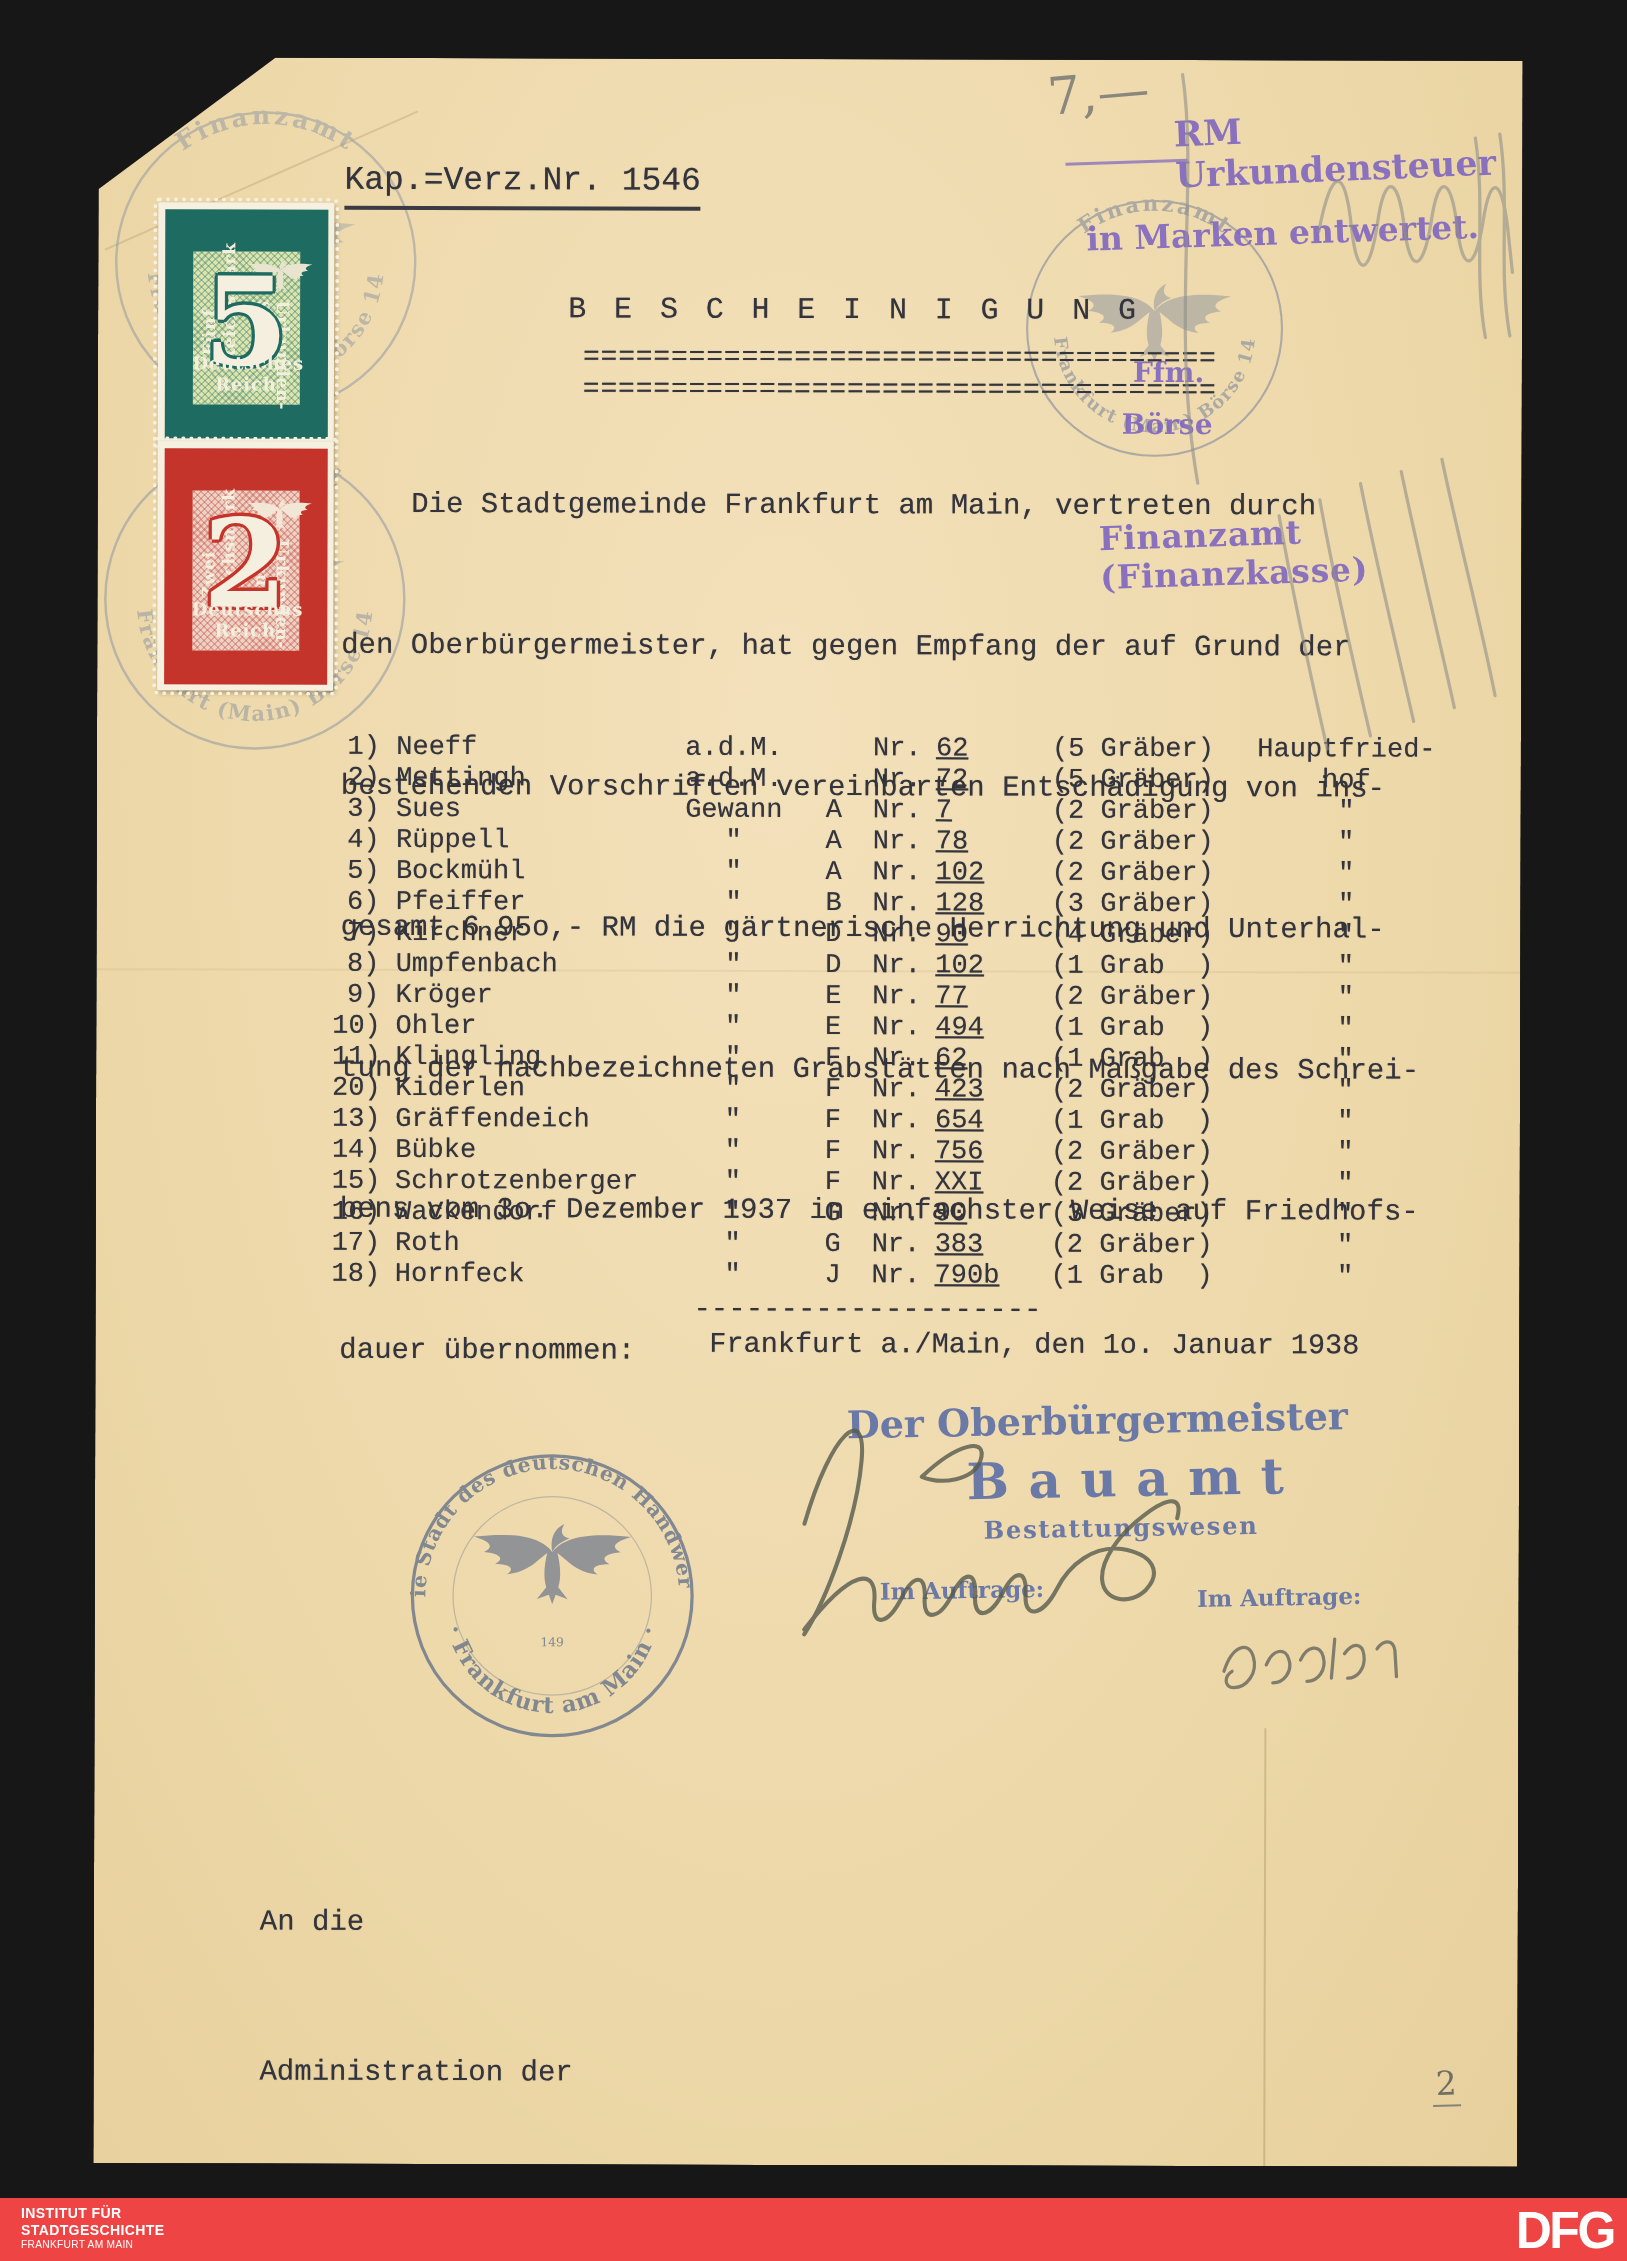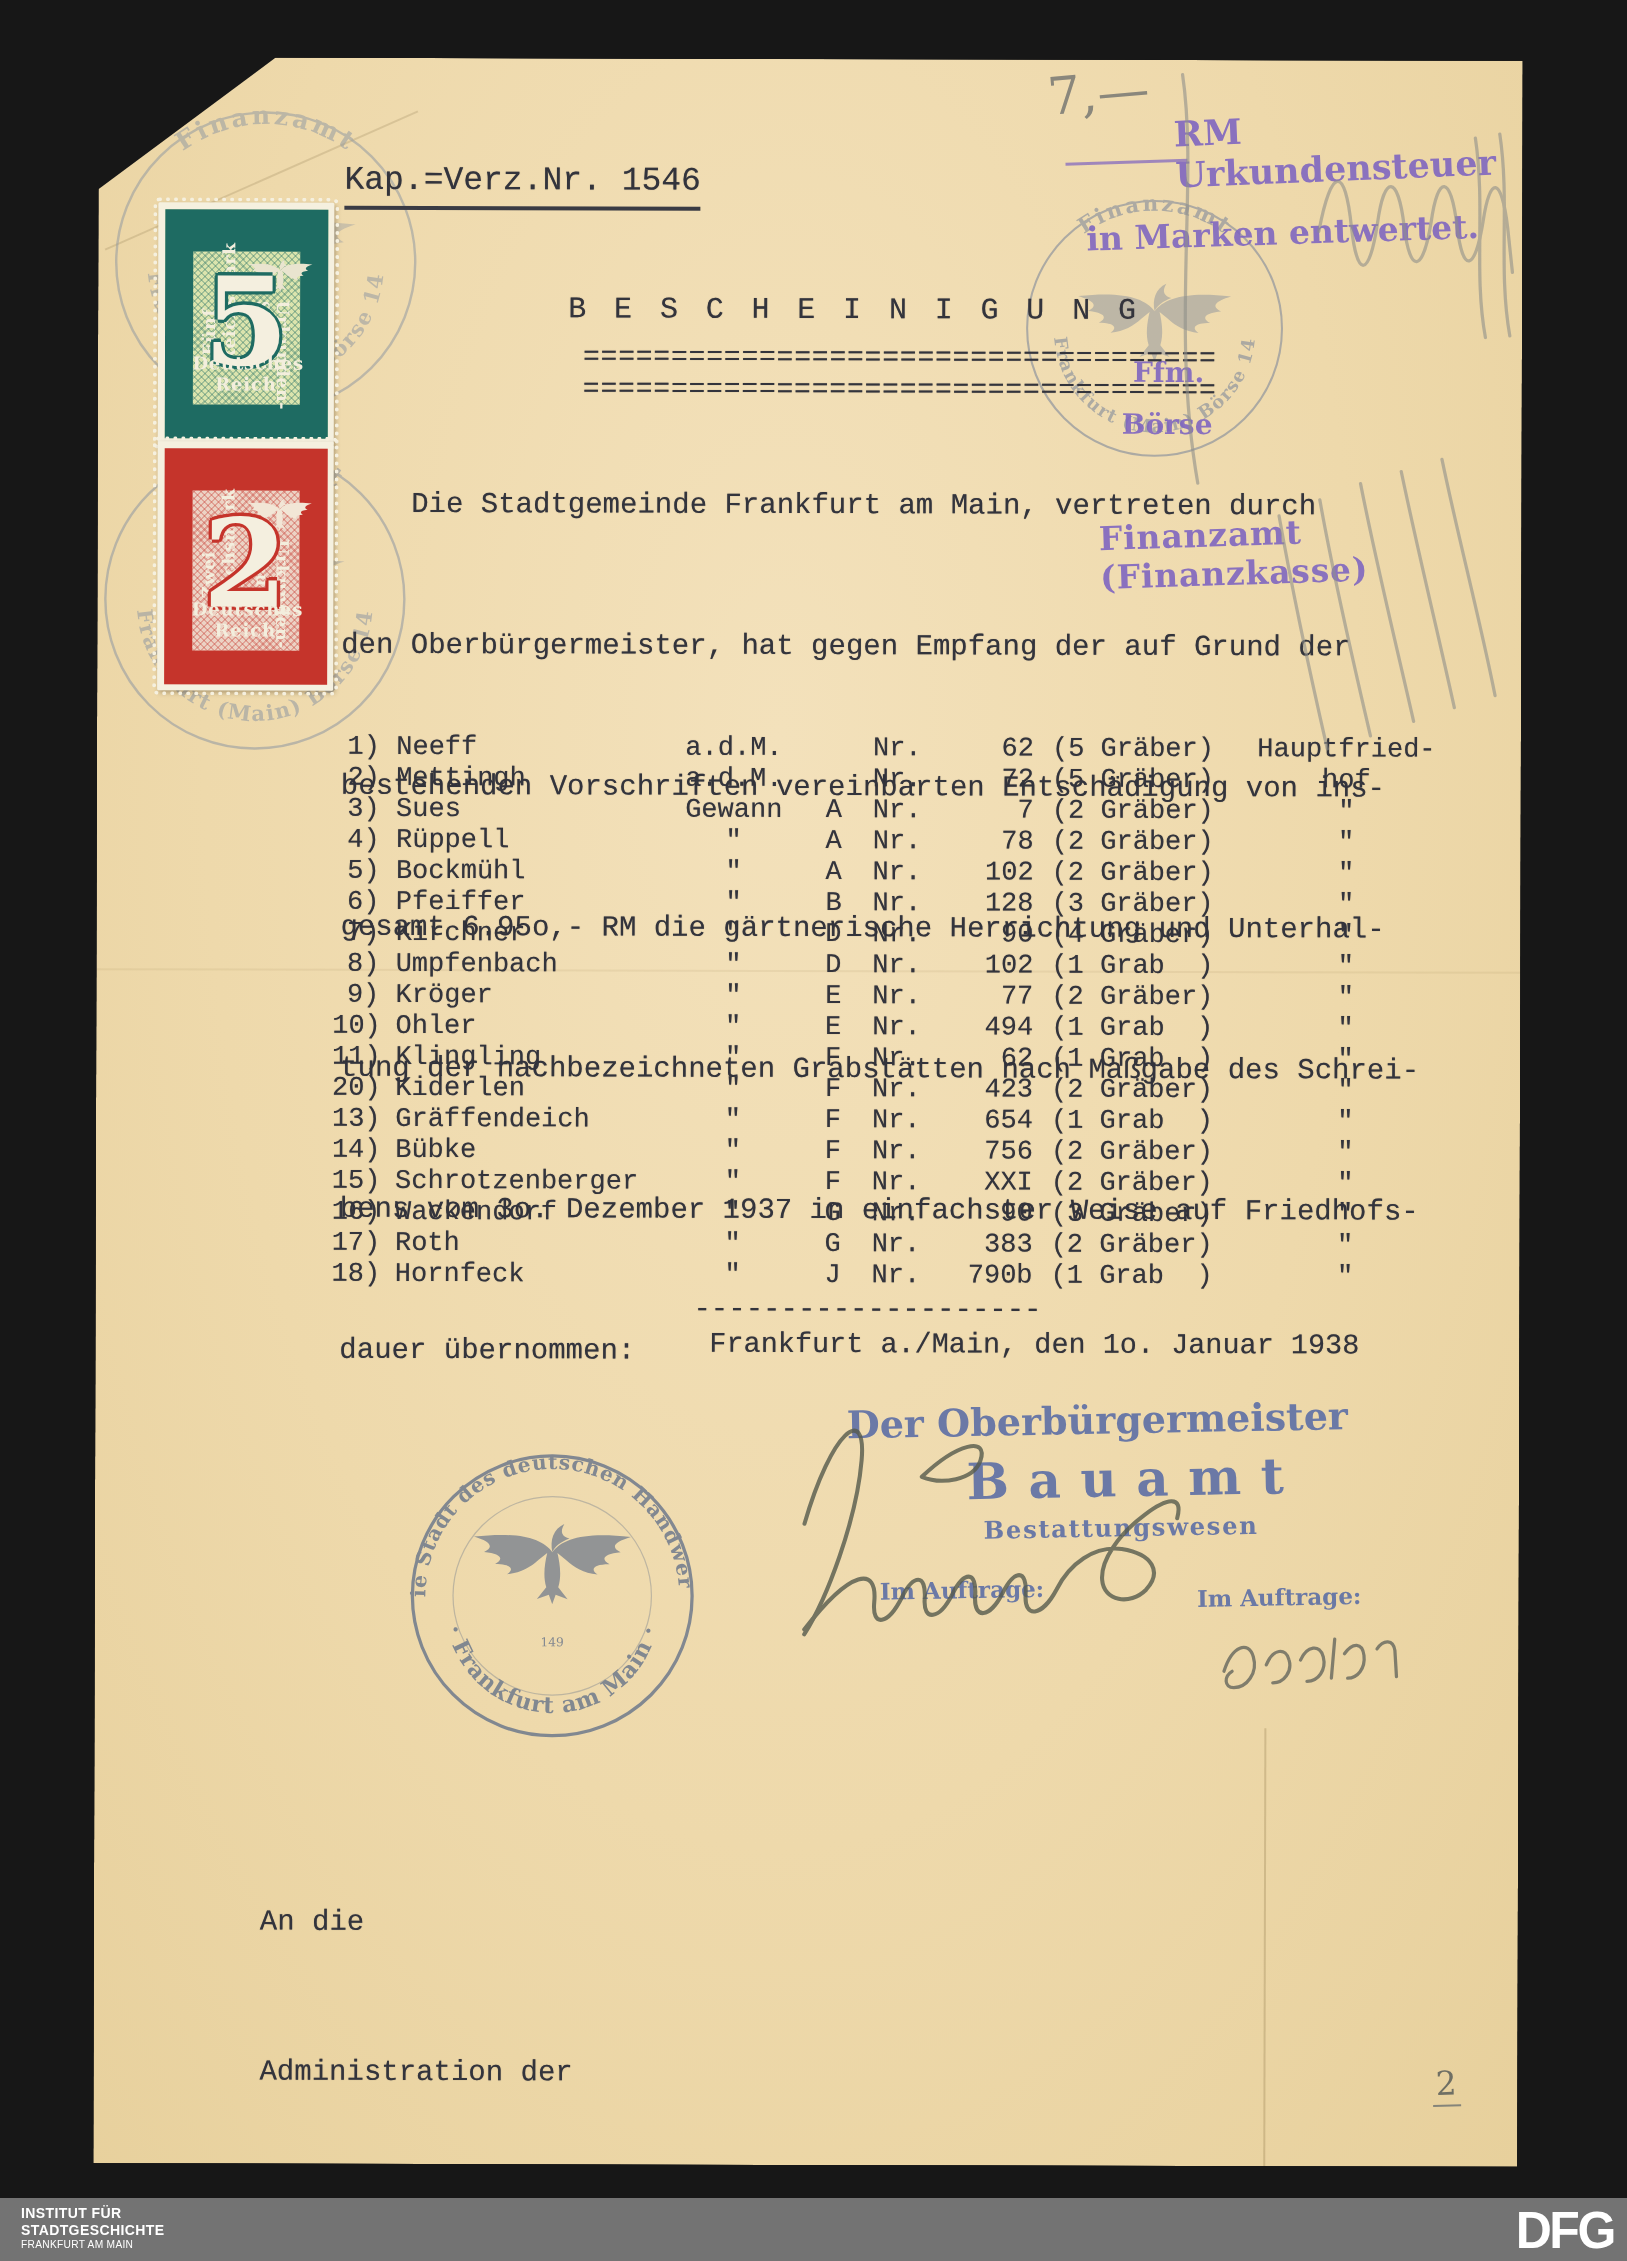--- a/index.html
+++ b/index.html
@@ -32,21 +32,21 @@
   .address .ln:nth-child(4) span{border-bottom:3.3px solid #33343c;padding-bottom:2.4px;}
 
   
   .glist{position:absolute;left:236px;top:674px;font-family:"Liberation Mono","DejaVu Sans Mono",monospace;font-size:27px;color:#33343c;text-shadow:0 0 0.8px rgba(40,40,55,.5);}
   .grow{display:grid;grid-template-columns:47px 293px 122px 78px 63px 98px 215px 195px;height:31px;align-items:baseline;}
   .c-idx{text-align:right;}
   .c-name{padding-left:16.3px;}
   .c-gew{text-align:center;}
   .c-let{text-align:center;}
   .c-nr{text-align:left;}
-  .c-num{text-align:right;}
+  .c-num{text-decoration:underline;}
   .c-gr{padding-left:18px;white-space:pre;}
   .c-cem{text-align:center;}
 
   
   .pencil{position:absolute;font-family:"DejaVu Serif",serif;color:#8a877c;}
   .pc-tl{left:18px;top:18px;font-size:54px;transform:rotate(-9deg);}
   .pc-tr{left:949px;top:3.3px;font-size:52px;transform:rotate(-5deg);}
   .pagenum{left:1339px;top:2003px;font-size:33px;color:#6f6f64;border-bottom:2.4px solid #84847a;padding:0 3.3px 1.6px 3.3px;transform:rotate(-2deg);}
 
   
@@ -90,21 +90,21 @@
   
   svg{position:absolute;overflow:visible;}
   svg text{font-family:"DejaVu Serif",serif;}
   .fsA{left:4.9px;top:42px;color:#8f97a2;opacity:.52;}
   .fsB{left:-4.9px;top:379px;color:#8f97a2;opacity:.55;}
   .fsC{left:918px;top:130px;color:#8a919d;opacity:.66;}
   .handwerk{left:303px;top:1383px;color:#6f7a8c;opacity:.85;}
   .scrib{left:0;top:0;pointer-events:none;}
 
   
-  .footer{position:absolute;left:0;bottom:0;width:1627px;height:63px;background:#737373;color:#ffffff;}
+  .footer{position:absolute;left:0;bottom:0;width:1627px;height:63px;background:#ef4444;color:#ffffff;}
   .inst{position:absolute;left:21px;top:7.3px;line-height:1;}
   .inst .i1,.inst .i2{font-size:14px;font-weight:700;letter-spacing:0.4px;line-height:16.3px;}
   .inst .i3{font-size:10.2px;font-weight:400;letter-spacing:0.3px;line-height:14px;}
   .caption{position:absolute;left:0;right:0;top:14.6px;text-align:center;font-size:28.5px;font-weight:400;}
   .dfg{position:absolute;right:13px;top:3.3px;font-size:50px;font-weight:800;letter-spacing:-2.4px;transform:scaleY(1.04);}
 </style>
 </head>
 <body>
 
 <div class="stage">

